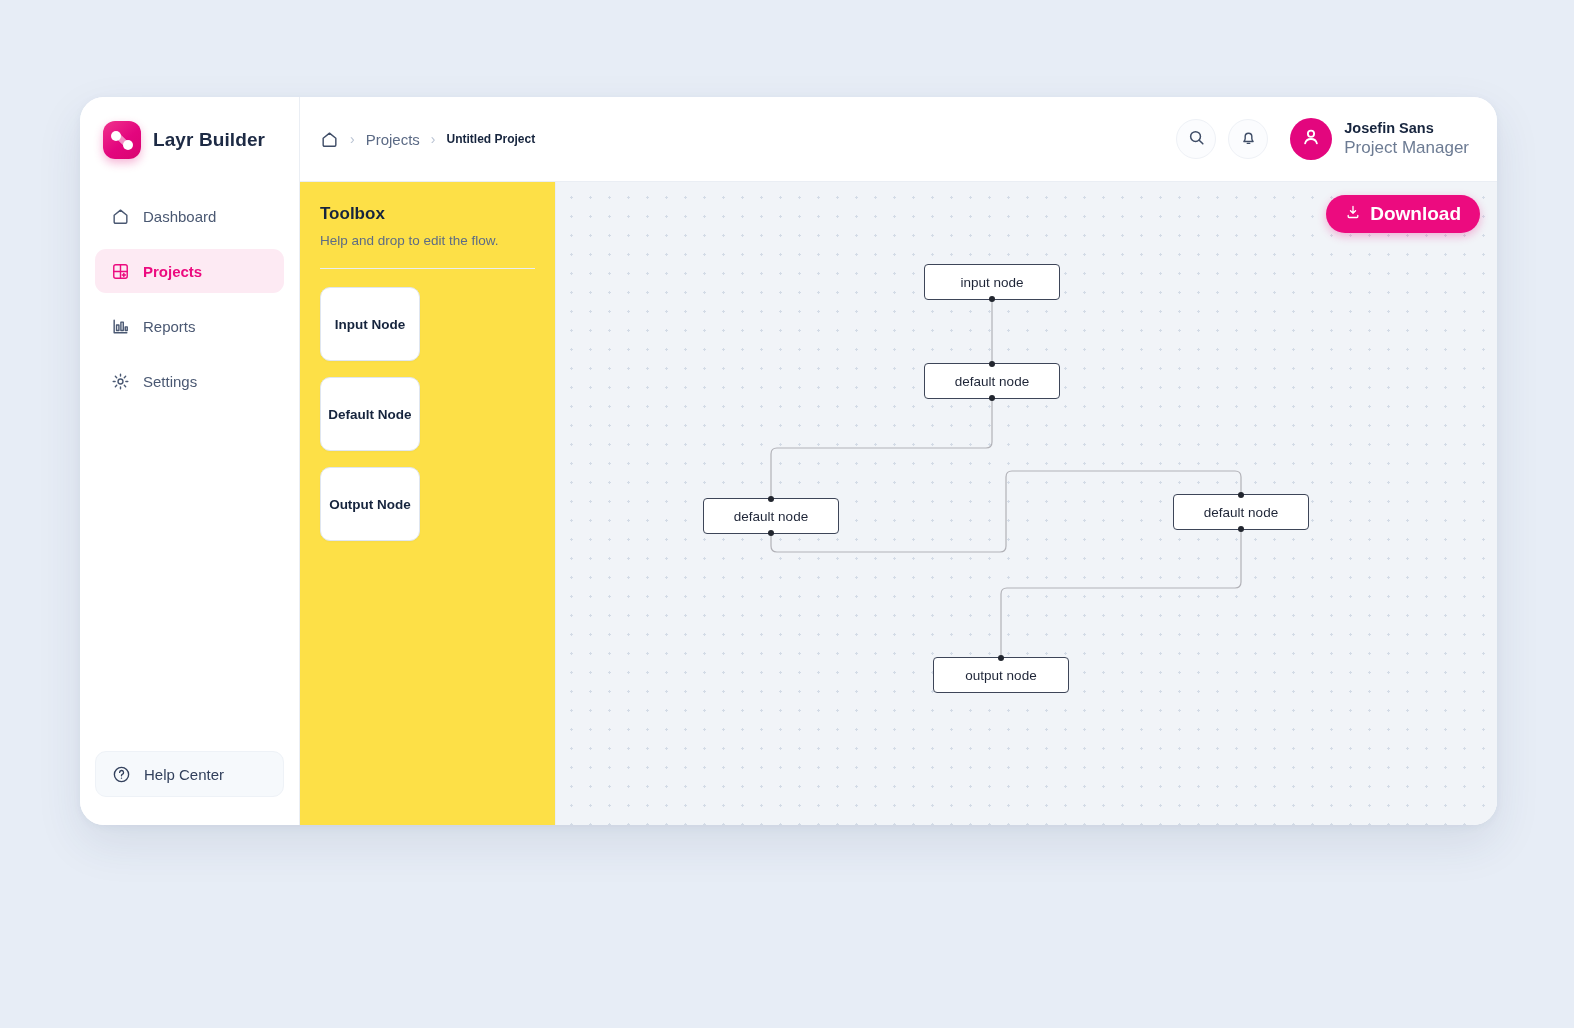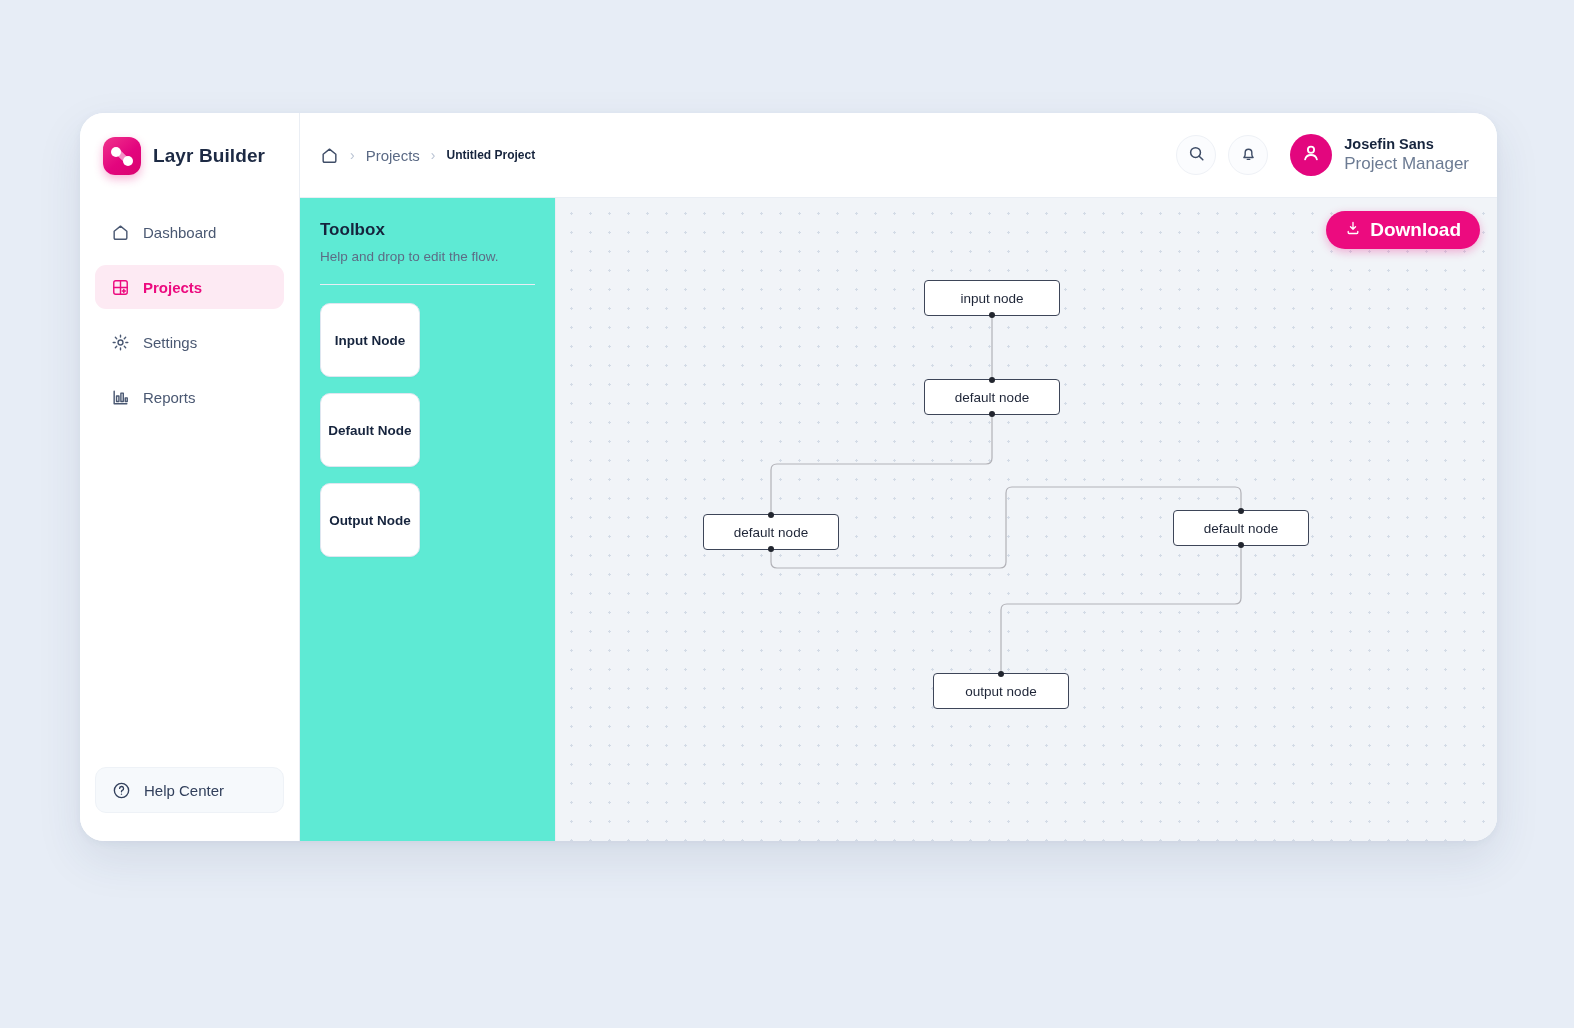--- a/index.html
+++ b/index.html
@@ -6,21 +6,21 @@
   html, body {
     width: 1574px; height: 1028px;
     background: #e7edf6;
     font-family: "Liberation Sans", sans-serif;
     overflow: hidden;
   }
 
   
   .app-window {
     position: absolute;
-    left: 80px; top: 113px;
+    left: 80px; top: 97px;
     width: 1417px; height: 728px;
     background: #ffffff;
     border-radius: 24px;
     box-shadow: 0 18px 46px rgba(40,60,100,0.10), 0 2px 8px rgba(40,60,100,0.05);
     overflow: hidden;
     display: flex;
   }
 
   
   .sidebar {
@@ -136,21 +136,21 @@
   .user-role { font-size: 17px; color: #6c7b93; }
 
   
   .body-row { flex: 1; display: flex; min-height: 0; }
 
   
   .toolbox {
     width: 256px; flex: 0 0 256px;
     border-right: 1px solid #eaeef4;
     padding: 22px 20px 0 20px;
-    background: #5eead4;
+    background: #fde047;
   }
   .toolbox-title { font-size: 17px; font-weight: bold; color: #16243d; }
   .toolbox-sub { font-size: 13.5px; color: #5d6c85; margin-top: 9px; }
   .toolbox-rule { height: 1px; background: #e8edf4; margin: 20px 0 18px 0; }
   .node-grid { display: flex; flex-wrap: wrap; gap: 16px; }
   .node-card {
     width: 100px; height: 74px;
     border: 1px solid #dfe6f0;
     border-radius: 10px;
     background: #fff;
@@ -243,37 +243,37 @@
             <path d="M12 3.5v17M3.5 12h17"></path>
             <path d="M16.2 14.4v4M14.2 16.4h4" stroke-width="1.9"></path>
           </svg>
         </span>
         <span>Projects</span>
       </div>
 
       <div class="nav-item">
         <span class="ic">
           <svg viewBox="0 0 24 24" fill="none" stroke="#4a5872" stroke-width="1.8" stroke-linecap="round" stroke-linejoin="round">
-            <circle cx="12" cy="12" r="3.1"></circle>
-            <path d="M12 2.8v2.4M12 18.8v2.4M21.2 12h-2.4M5.2 12H2.8M18.5 5.5l-1.7 1.7M7.2 16.8l-1.7 1.7M18.5 18.5l-1.7-1.7M7.2 7.2 5.5 5.5"></path>
-          </svg>
-        </span>
-        <span>Settings</span>
-      </div>
-
-      <div class="nav-item">
-        <span class="ic">
-          <svg viewBox="0 0 24 24" fill="none" stroke="#4a5872" stroke-width="1.8" stroke-linecap="round" stroke-linejoin="round">
             <path d="M4 4v16h16"></path>
             <rect x="7" y="10" width="3" height="7"></rect>
             <rect x="12.5" y="6.5" width="3" height="10.5"></rect>
             <rect x="18" y="12.5" width="2.5" height="4.5"></rect>
           </svg>
         </span>
         <span>Reports</span>
+      </div>
+
+      <div class="nav-item">
+        <span class="ic">
+          <svg viewBox="0 0 24 24" fill="none" stroke="#4a5872" stroke-width="1.8" stroke-linecap="round" stroke-linejoin="round">
+            <circle cx="12" cy="12" r="3.1"></circle>
+            <path d="M12 2.8v2.4M12 18.8v2.4M21.2 12h-2.4M5.2 12H2.8M18.5 5.5l-1.7 1.7M7.2 16.8l-1.7 1.7M18.5 18.5l-1.7-1.7M7.2 7.2 5.5 5.5"></path>
+          </svg>
+        </span>
+        <span>Settings</span>
       </div>
 
     </nav>
 
     <div class="nav-spacer"></div>
 
     <div class="help-btn">
       <span class="ic">
         <svg viewBox="0 0 24 24" fill="none" stroke="#32405c" stroke-width="1.7" stroke-linecap="round" stroke-linejoin="round">
           <circle cx="12" cy="12" r="9"></circle>

